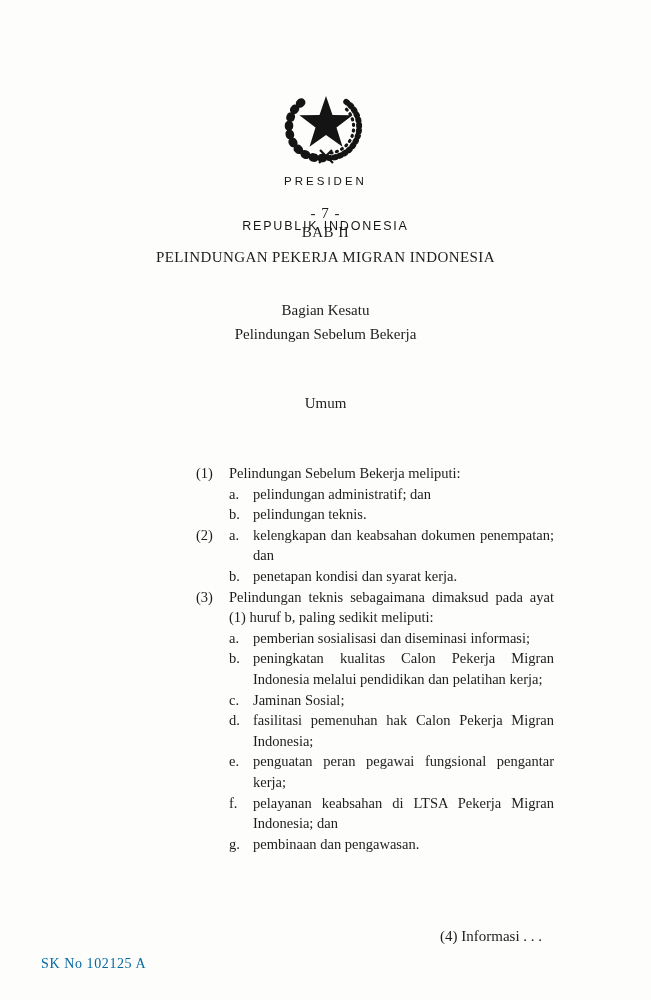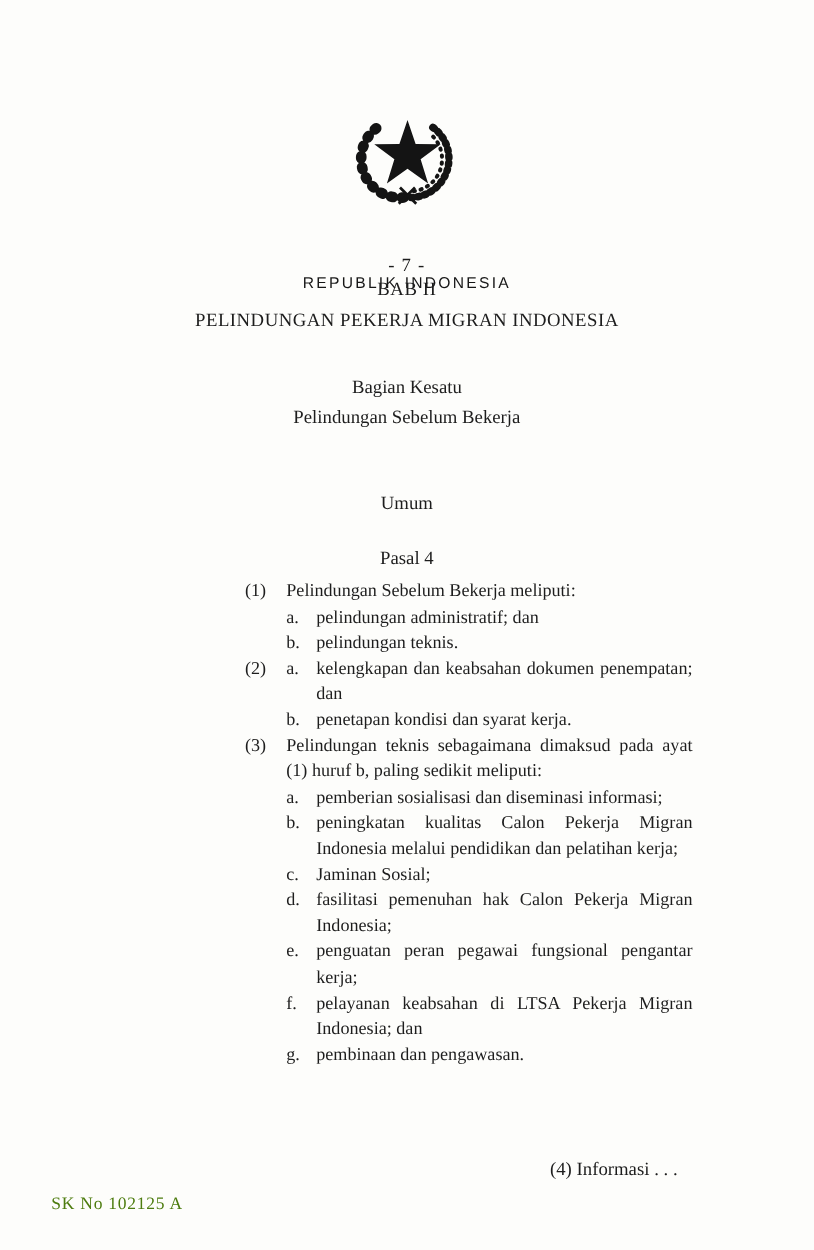--- a/index.html
+++ b/index.html
@@ -40,21 +40,21 @@
   .c-text,.i-text{text-align:justify;text-align-last:left;}
   .item{display:flex;}
   .i-letter{width:24px;flex:0 0 24px;}
   .i-text{flex:1;}
   .catchword{
     position:absolute;top:928px;left:440px;
     font-size:15px;
   }
   .sk-number{
     position:absolute;top:956px;left:41px;
-    font-size:14px;color:#4d7c0f;letter-spacing:0.6px;
+    font-size:14px;color:#0369a1;letter-spacing:0.6px;
   }
 </style>
 </head>
 <body>
 
 <div class="page">
 
   <div class="emblem">
     <svg width="88" height="84" viewBox="0 0 88 84" xmlns="http://www.w3.org/2000/svg">
 
@@ -62,29 +62,29 @@
 
       <path d="M 47 74 A 31 31 0 0 0 63 17" fill="none" stroke="#141414" stroke-width="6" stroke-dasharray="1.2 4.2" stroke-linecap="round"></path>
       <path d="M 49 69 A 26 26 0 0 0 62 23" fill="none" stroke="#141414" stroke-width="3.2" stroke-dasharray="1 4.6" stroke-linecap="round"></path>
 
       <path d="M 37 79 L 50 66 M 51 79 L 38 66" stroke="#141414" stroke-width="2.2" fill="none"></path>
 
       <polygon points="44,12 50.5,31.1 70.6,31.3 54.5,43.4 60.5,62.7 44,51 27.5,62.7 33.5,43.4 17.4,31.3 37.5,31.1" fill="#141414"></polygon>
     </svg>
   </div>
 
+  <div class="centered hdr-presiden">PRESIDEN</div>
   <div class="centered hdr-republik">REPUBLIK INDONESIA</div>
   <div class="centered page-number">- 7 -</div>
 
   <div class="centered bab">BAB II</div>
   <div class="centered bab-title">PELINDUNGAN PEKERJA MIGRAN INDONESIA</div>
   <div class="centered bagian-title">Pelindungan Sebelum Bekerja</div>
   <div class="centered bagian">Bagian Kesatu</div>
   <div class="centered paragraf-title">Umum</div>
-  <div class="centered pasal">Pasal 4</div>
 
   <div class="content">
       <div class="clause">
         <div class="c-num">(1)</div>
         <div class="c-body">
           <div class="c-text">Pelindungan Sebelum Bekerja meliputi:</div>
           <div class="item">
             <div class="i-letter">a.</div>
             <div class="i-text">pelindungan administratif; dan</div>
           </div>

